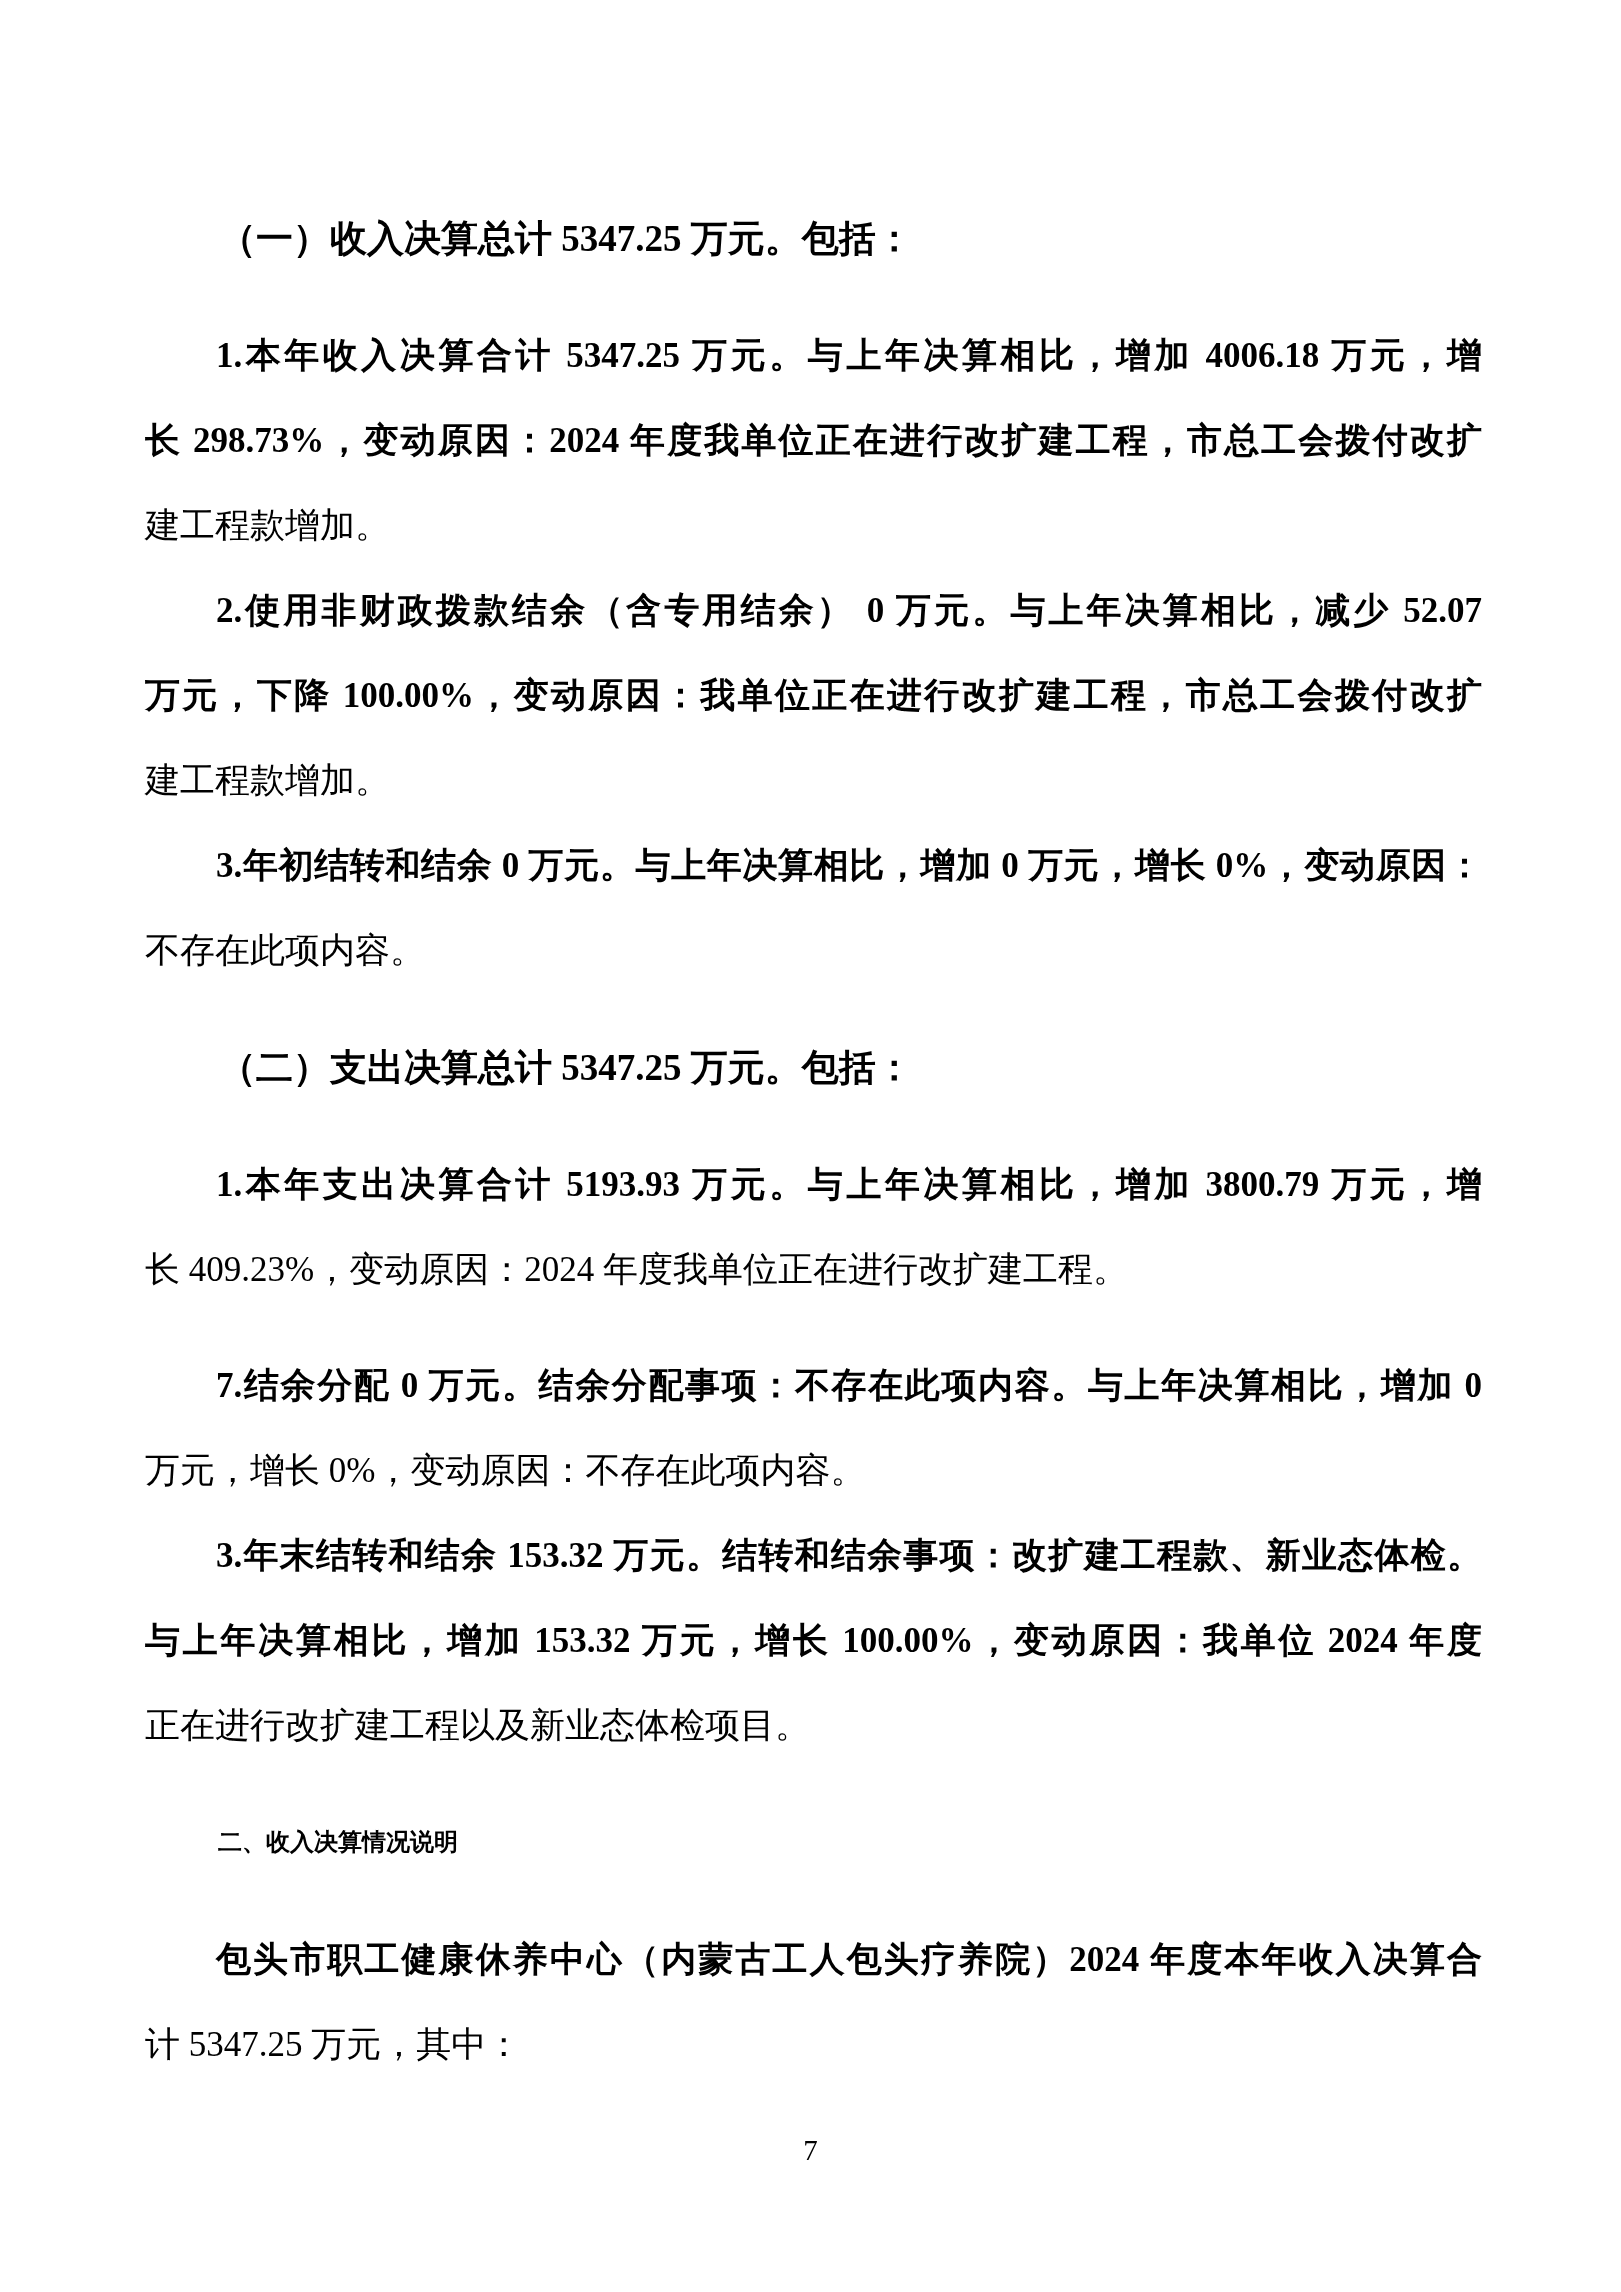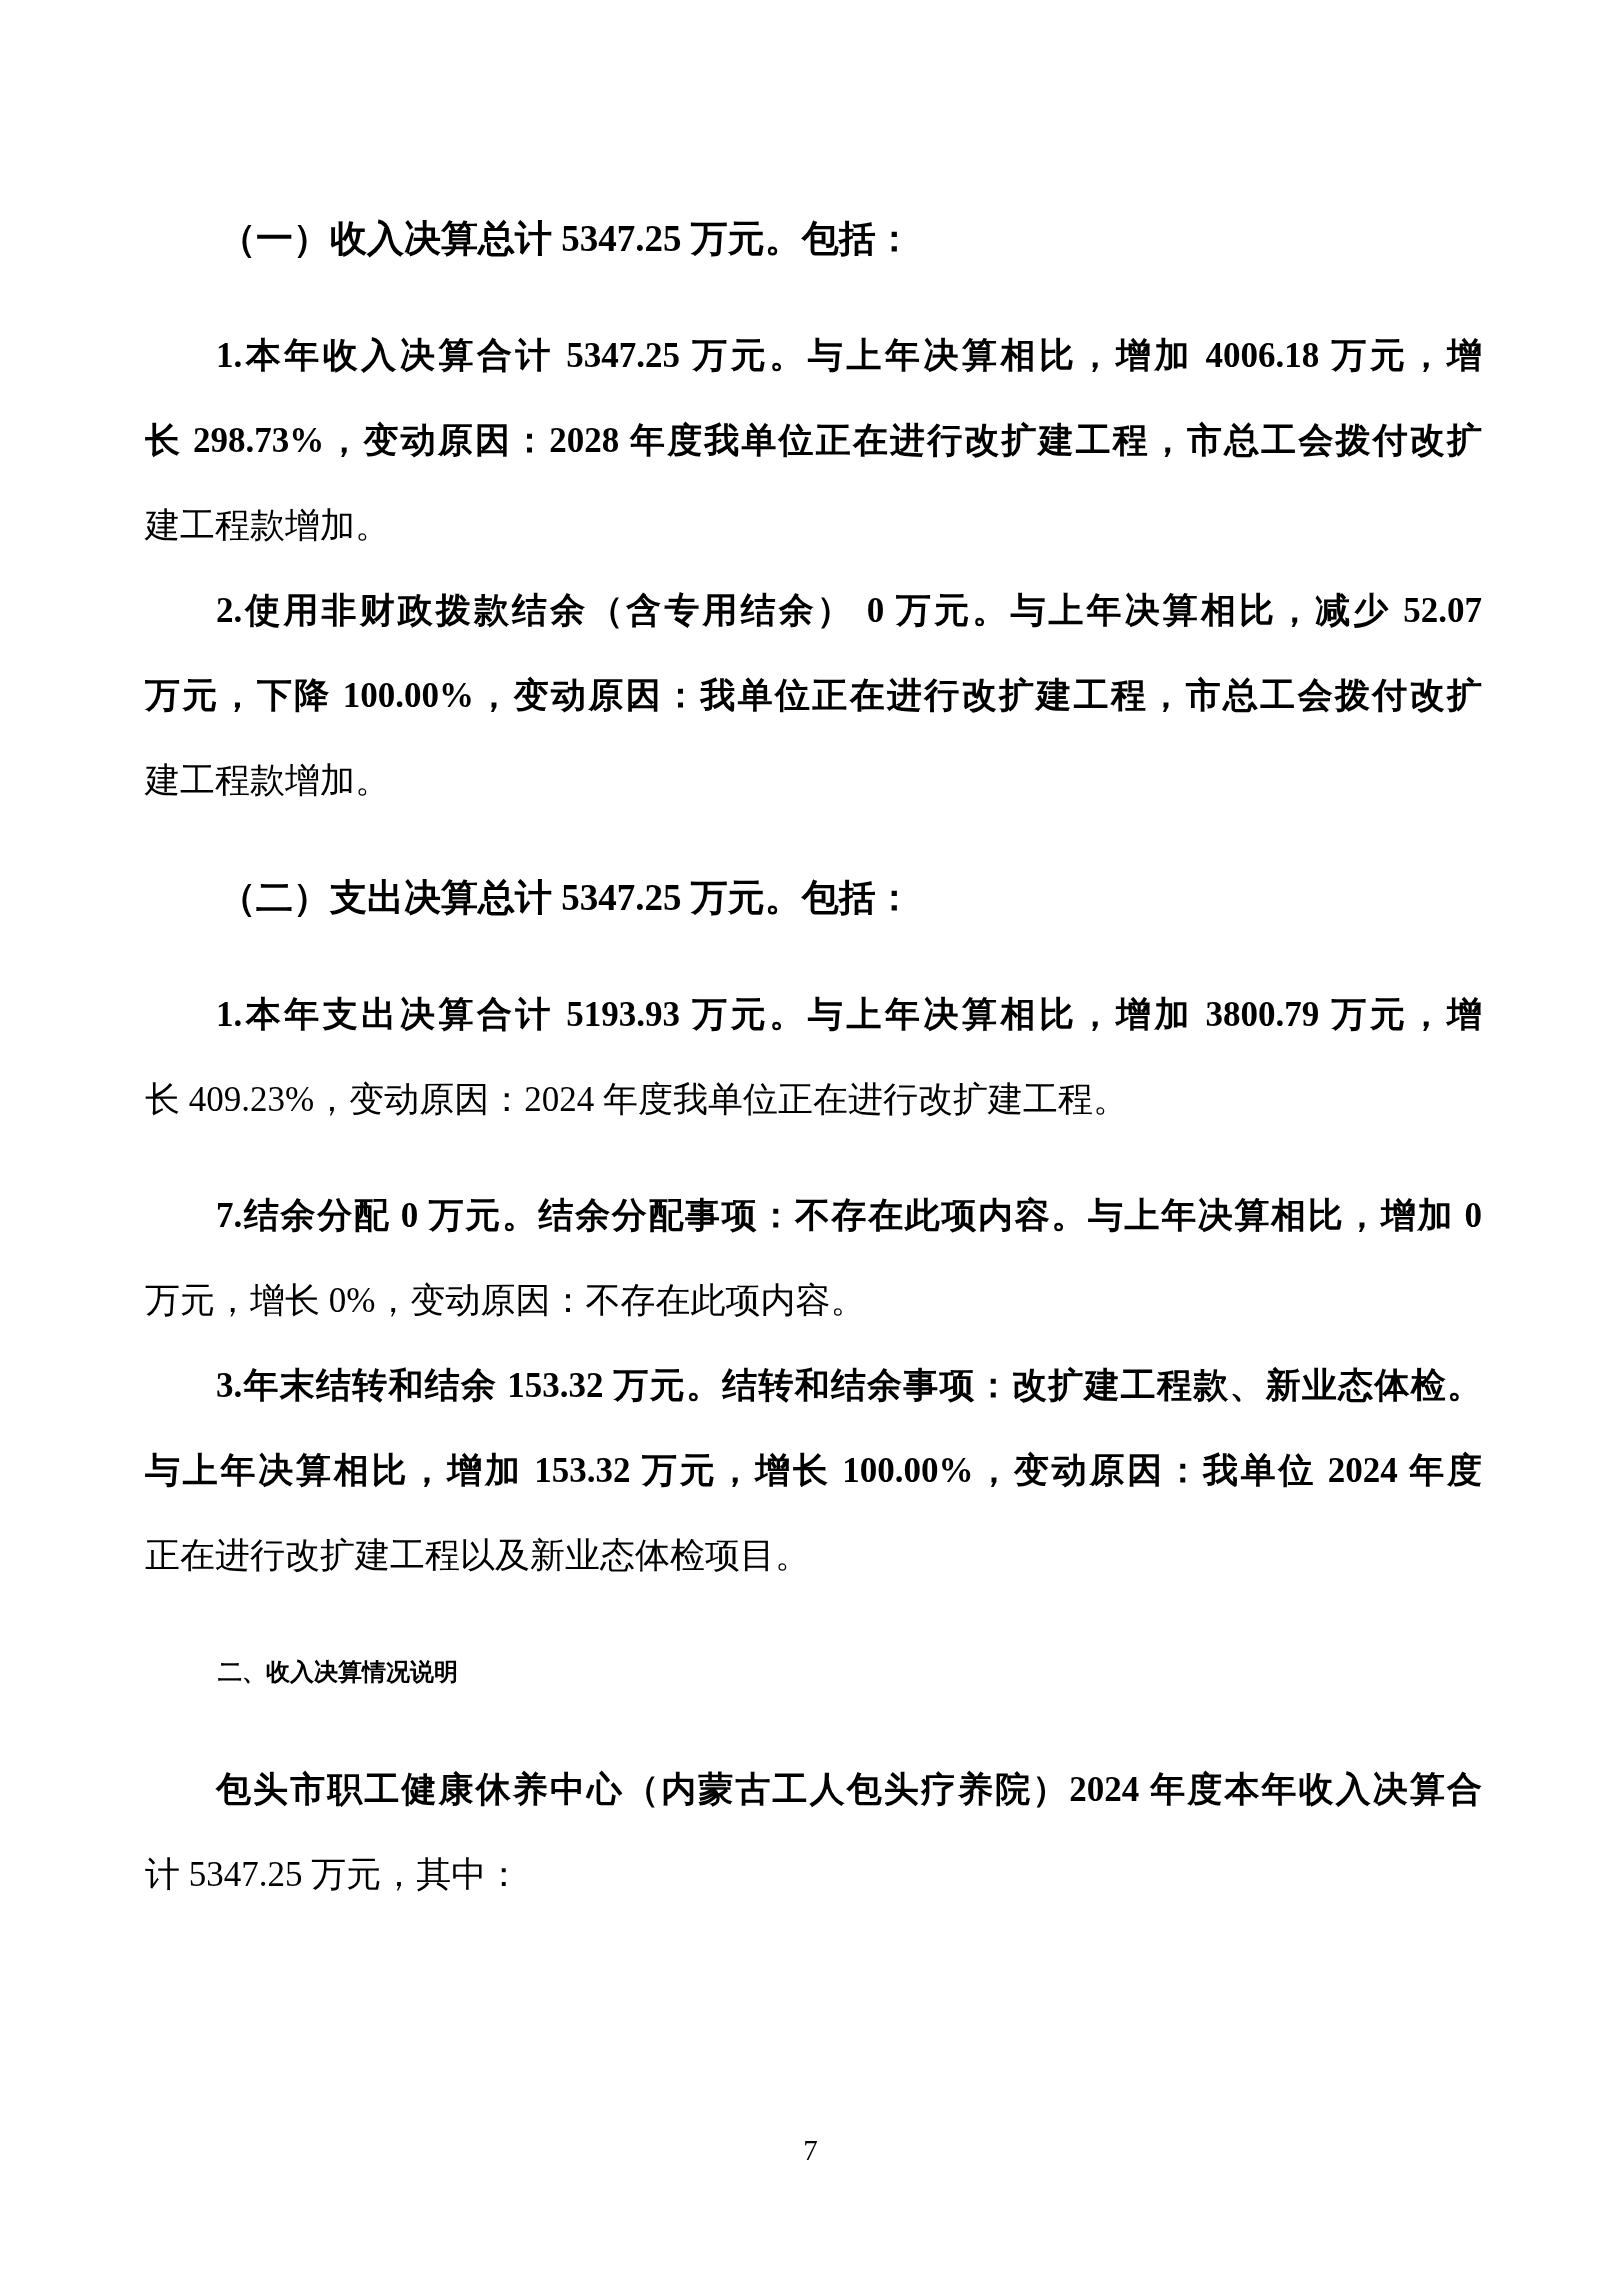--- a/index.html
+++ b/index.html
@@ -57,30 +57,34 @@
 </head>
 <body>
 
 <div class="page">
   <div class="content">
 
     <div class="ln hserif mb-h">（一）收入决算总计 5347.25 万元。包括：</div>
 
     <div class="para">
       <div class="ln jl fi">1.本年收入决算合计 5347.25 万元。与上年决算相比，增加 4006.18 万元，增</div>
-      <div class="ln jl">长 298.73%，变动原因：2028 年度我单位正在进行改扩建工程，市总工会拨付改扩</div>
+      <div class="ln jl">长 298.73%，变动原因：2024 年度我单位正在进行改扩建工程，市总工会拨付改扩</div>
       <div class="ln">建工程款增加。</div>
     </div>
 
     <div class="para">
       <div class="ln jl fi">2.使用非财政拨款结余（含专用结余） 0 万元。与上年决算相比，减少 52.07</div>
       <div class="ln jl">万元，下降 100.00%，变动原因：我单位正在进行改扩建工程，市总工会拨付改扩</div>
       <div class="ln">建工程款增加。</div>
     </div>
 
+    <div class="para">
+      <div class="ln jl fi">3.年初结转和结余 0 万元。与上年决算相比，增加 0 万元，增长 0%，变动原因：</div>
+      <div class="ln">不存在此项内容。</div>
+    </div>
 
     <div class="ln hserif mt-h mb-h">（二）支出决算总计 5347.25 万元。包括：</div>
 
     <div class="para">
       <div class="ln jl fi">1.本年支出决算合计 5193.93 万元。与上年决算相比，增加 3800.79 万元，增</div>
       <div class="ln">长 409.23%，变动原因：2024 年度我单位正在进行改扩建工程。</div>
     </div>
 
     <div class="para mt-p">
       <div class="ln jl fi">7.结余分配 0 万元。结余分配事项：不存在此项内容。与上年决算相比，增加 0</div>

